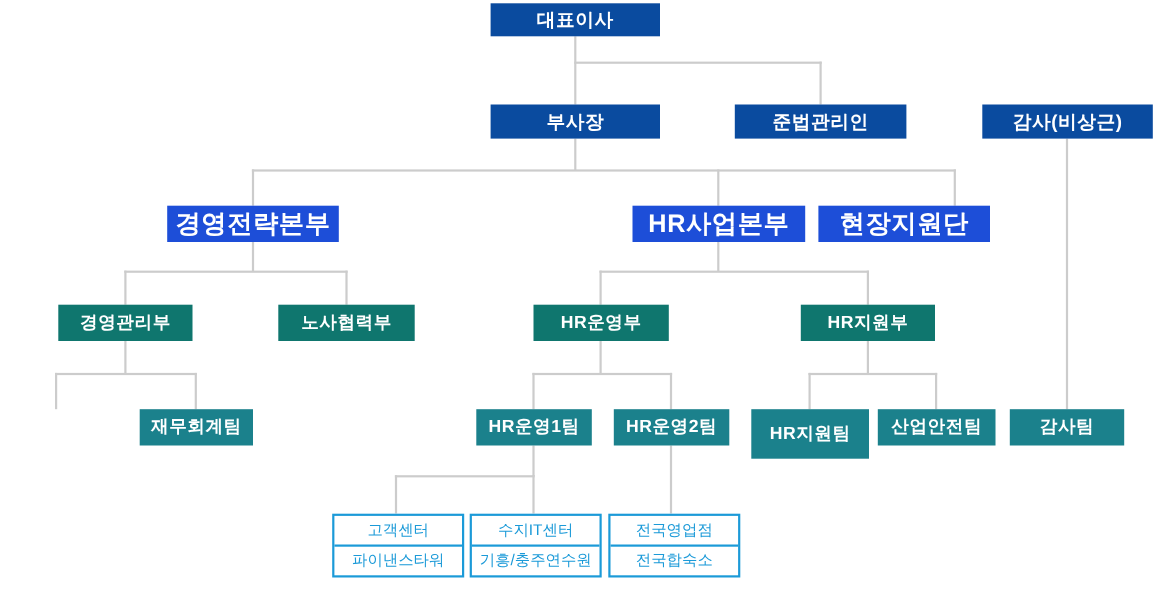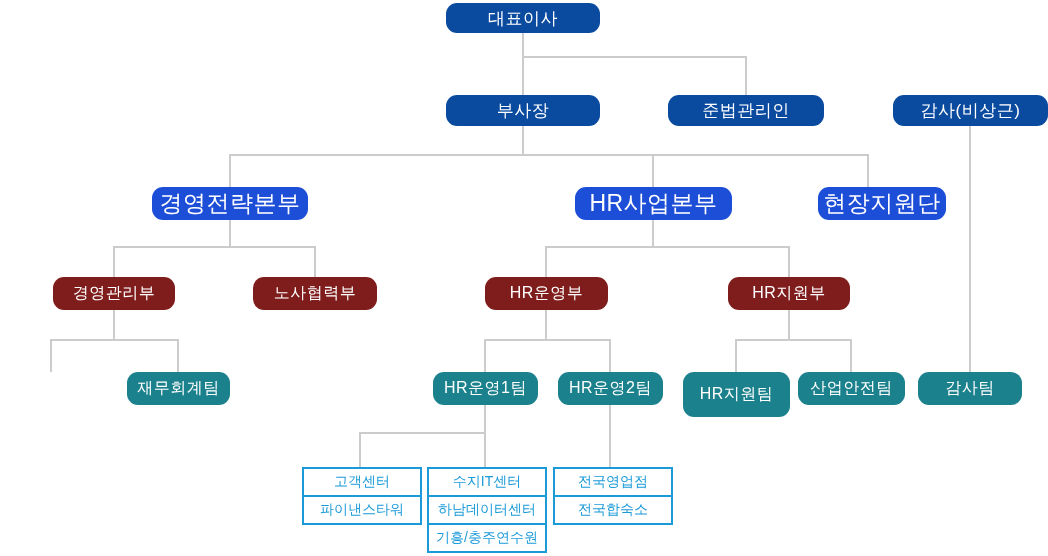--- a/index.html
+++ b/index.html
@@ -5,25 +5,25 @@
   html,body{margin:0;padding:0;background:#ffffff;}
   body{
     width:1048px;height:556px;position:relative;overflow:hidden;
     font-family:"Liberation Sans","DejaVu Sans",sans-serif;
   }
   .chart{position:absolute;left:0;top:0;width:1048px;height:556px;}
 
   
   .node{
     position:absolute;display:flex;align-items:center;justify-content:center;
-    color:#ffffff;white-space:nowrap;letter-spacing:.5px;font-weight:400;border-radius:11px;
+    color:#ffffff;white-space:nowrap;letter-spacing:.5px;font-weight:700;
   }
   .exec{background:#0a4b9f;font-size:17px;}
   .hq{background:#1d4ed8;font-size:23px;}
-  .dept{background:#7f1d1d;font-size:16px;}
+  .dept{background:#0f766e;font-size:16px;}
   .team{background:#1b818c;font-size:16px;}
 
   
   .vl,.hl{position:absolute;background:#cccccc;}
   .vl{width:2px;}
   .hl{height:2px;}
 
   
   .site-list{
     position:absolute;background:#ffffff;border:2px solid #1b9ad8;
@@ -76,42 +76,41 @@
   <div class="vl" style="left:484px;top:432px;height:35px"></div>
   <div class="vl" style="left:609px;top:405px;height:62px"></div>
 
   <div class="node exec" style="left:446px;top:3px;width:154px;height:30px">대표이사</div>
   <div class="node exec" style="left:446px;top:95px;width:154px;height:31px">부사장</div>
   <div class="node exec" style="left:668px;top:95px;width:156px;height:31px">준법관리인</div>
   <div class="node exec" style="left:893px;top:95px;width:155px;height:31px">감사(비상근)</div>
 
   <div class="node hq" style="left:152px;top:187px;width:156px;height:33px">경영전략본부</div>
   <div class="node hq" style="left:575px;top:187px;width:157px;height:33px">HR사업본부</div>
-  <div class="node hq" style="left:818px;top:187px;width:128px;height:33px">현장지원단</div>
+  <div class="node hq" style="left:744px;top:187px;width:156px;height:33px">현장지원단</div>
 
   <div class="node dept" style="left:53px;top:277px;width:122px;height:33px">경영관리부</div>
   <div class="node dept" style="left:253px;top:277px;width:124px;height:33px">노사협력부</div>
   <div class="node dept" style="left:485px;top:277px;width:123px;height:33px">HR운영부</div>
   <div class="node dept" style="left:728px;top:277px;width:122px;height:33px">HR지원부</div>
 
   <div class="node team" style="left:127px;top:372px;width:103px;height:33px">재무회계팀</div>
   <div class="node team" style="left:433px;top:372px;width:105px;height:33px">HR운영1팀</div>
   <div class="node team" style="left:558px;top:372px;width:105px;height:33px">HR운영2팀</div>
   <div class="node team" style="left:683px;top:372px;width:107px;height:45px">HR지원팀</div>
   <div class="node team" style="left:798px;top:372px;width:107px;height:33px">산업안전팀</div>
   <div class="node team" style="left:918px;top:372px;width:104px;height:33px">감사팀</div>
 
   <div class="site-list" style="left:302px;top:467px;width:116px">
     <div class="site-row">고객센터</div>
     <div class="site-row">파이낸스타워</div>
   </div>
 
   <div class="site-list" style="left:427px;top:467px;width:116px">
     <div class="site-row">수지IT센터</div>
-    <div class="site-row">하남데이터센터</div>
     <div class="site-row">기흥/충주연수원</div>
   </div>
 
   <div class="site-list" style="left:553px;top:467px;width:116px">
     <div class="site-row">전국영업점</div>
     <div class="site-row">전국합숙소</div>
   </div>
 
 </div>
 

